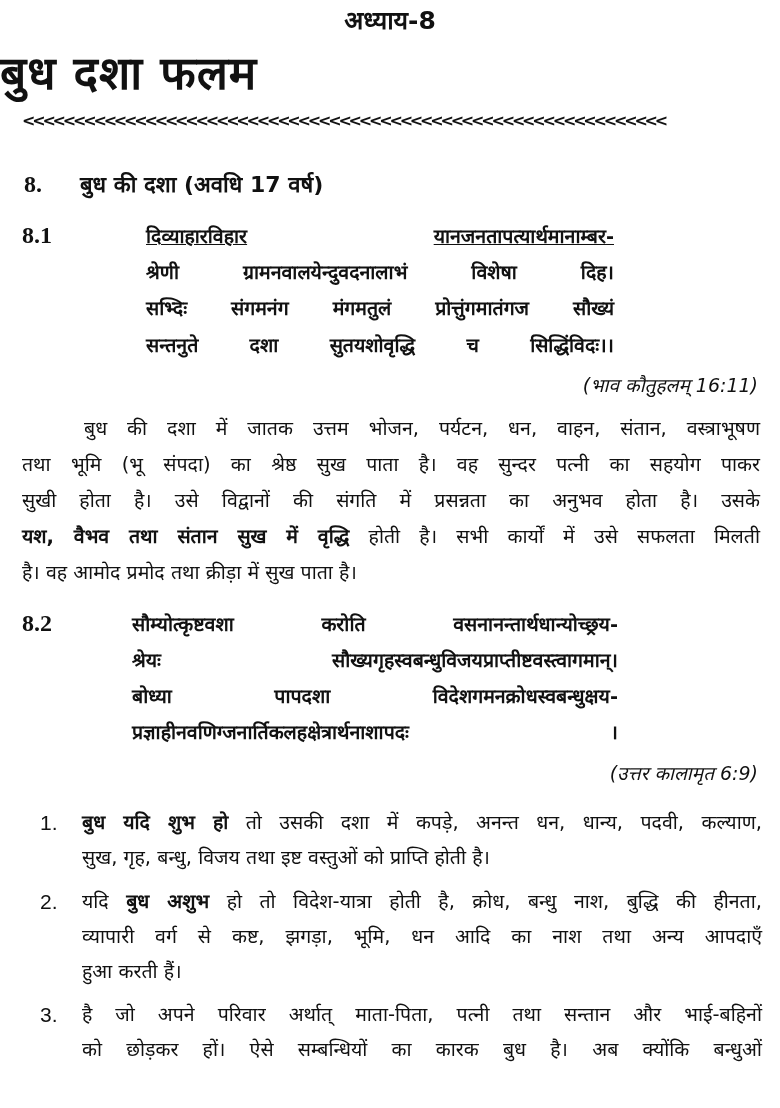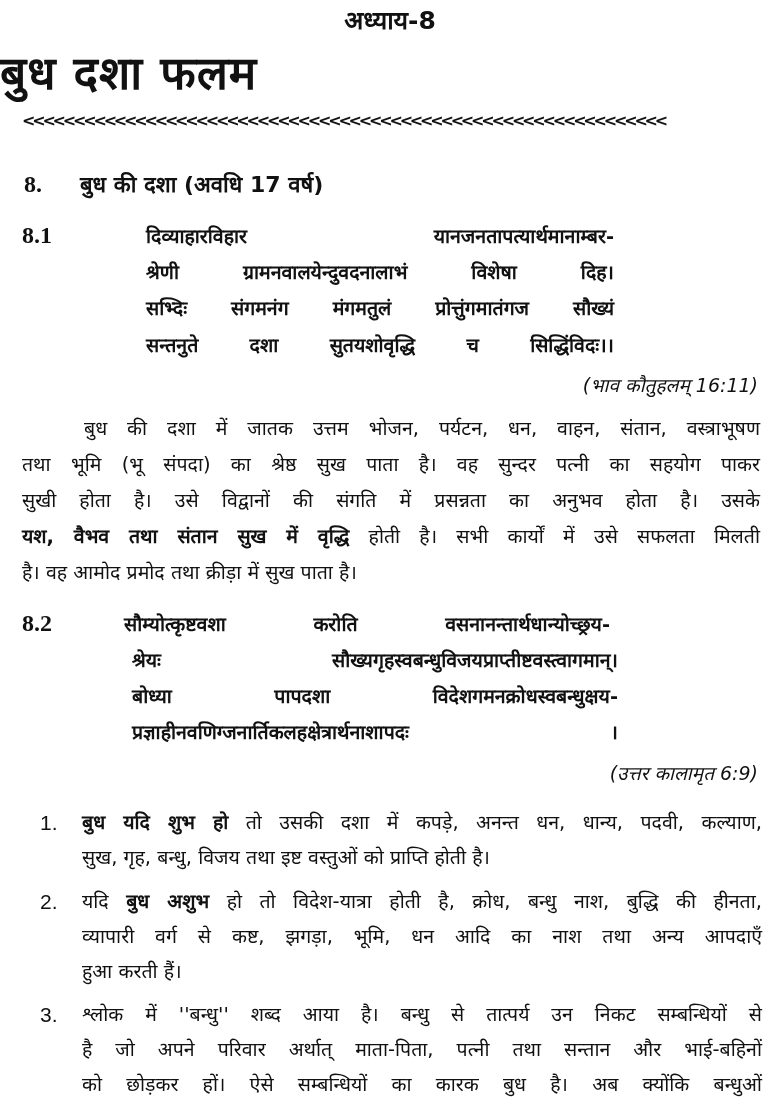--- a/index.html
+++ b/index.html
@@ -33,21 +33,21 @@
 
 <div class="abs chapter-num">अध्याय-8</div>
 <div class="abs chapter-title">बुध दशा फलम</div>
 <div class="abs ornament">&lt;&lt;&lt;&lt;&lt;&lt;&lt;&lt;&lt;&lt;&lt;&lt;&lt;&lt;&lt;&lt;&lt;&lt;&lt;&lt;&lt;&lt;&lt;&lt;&lt;&lt;&lt;&lt;&lt;&lt;&lt;&lt;&lt;&lt;&lt;&lt;&lt;&lt;&lt;&lt;&lt;&lt;&lt;&lt;&lt;&lt;&lt;&lt;&lt;&lt;&lt;&lt;&lt;&lt;&lt;&lt;&lt;&lt;&lt;&lt;&lt;&lt;&lt;</div>
 
 <div class="abs sec-head">
   <span class="num">8.</span><span>बुध की दशा (अवधि 17 वर्ष)</span>
 </div>
 
 <div class="abs verse-num" style="top:222px;">8.1</div>
-<div class="abs verse-line" style="top:222px;">
+<div class="abs verse-line" style="top:222px;text-decoration:underline;">
   <span>दिव्याहारविहार</span>
   <span>यानजनतापत्यार्थमानाम्बर-</span>
 </div>
 <div class="abs verse-line" style="top:258px;align-items:flex-end;">
   <span>श्रेणी</span>
   <span>ग्रामनवालयेन्दुवदनालाभं</span>
   <span>विशेषा</span>
   <span>दिह।</span>
 </div>
 <div class="abs verse-line" style="top:294px;justify-content:space-between;">
@@ -68,21 +68,21 @@
 
 <div class="abs para" style="top:411px;">
   <span class="ln indent">बुध की दशा में जातक उत्तम भोजन, पर्यटन, धन, वाहन, संतान, वस्त्राभूषण</span>
   <span class="ln">तथा भूमि (भू संपदा) का श्रेष्ठ सुख पाता है। वह सुन्दर पत्नी का सहयोग पाकर</span>
   <span class="ln">सुखी होता है। उसे विद्वानों की संगति में प्रसन्नता का अनुभव होता है। उसके</span>
   <span class="ln"><b>यश, वैभव तथा संतान सुख में वृद्धि</b> <span>होती है। सभी कार्यों में उसे सफलता मिलती</span></span>
   <span class="ln last">है। वह आमोद प्रमोद तथा क्रीड़ा में सुख पाता है।</span>
 </div>
 
 <div class="abs verse-num" style="top:610px;">8.2</div>
-<div class="abs verse-line" style="top:610px; left:124px; width:486px;">
+<div class="abs verse-line" style="top:610px; left:132px; width:486px;">
   <span>सौम्योत्कृष्टवशा</span>
   <span>करोति</span>
   <span>वसनानन्तार्थधान्योच्छ्रय-</span>
 </div>
 <div class="abs verse-line" style="top:646px; left:132px; width:486px;">
   <span>श्रेयः</span>
   <span>सौख्यगृहस्वबन्धुविजयप्राप्तीष्टवस्त्वागमान्।</span>
 </div>
 <div class="abs verse-line" style="top:682px; left:132px; width:486px;">
   <span>बोध्या</span>
@@ -108,17 +108,16 @@
   <div class="body">
     <span class="ln"><span>यदि </span><b>बुध अशुभ</b><span> हो तो विदेश-यात्रा होती है, क्रोध, बन्धु नाश, बुद्धि की हीनता,</span></span>
     <span class="ln">व्यापारी वर्ग से कष्ट, झगड़ा, भूमि, धन आदि का नाश तथा अन्य आपदाएँ</span>
     <span class="ln last">हुआ करती हैं।</span>
   </div>
 </div>
 
 <div class="abs list-item" style="top:997px;">
   <span class="marker">3.</span>
   <div class="body">
-    <span class="ln">श्लोक में ''बन्धु'' शब्द आया है। बन्धु से तात्पर्य उन निकट सम्बन्धियों से</span>
     <span class="ln">है जो अपने परिवार अर्थात् माता-पिता, पत्नी तथा सन्तान और भाई-बहिनों</span>
     <span class="ln">को छोड़कर हों। ऐसे सम्बन्धियों का कारक बुध है। अब  क्योंकि बन्धुओं</span>
   </div>
 </div>
 
 </body></html>

